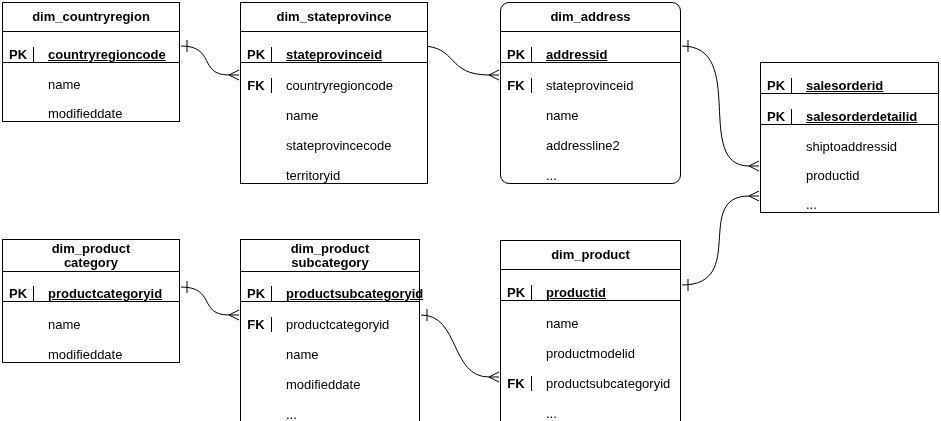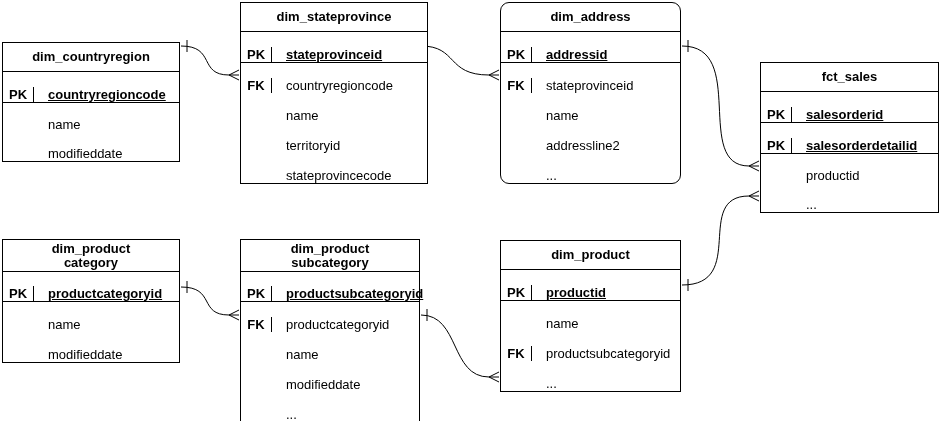--- a/index.html
+++ b/index.html
@@ -57,21 +57,21 @@
       <path d="M187,281 L187,293"></path>
       <path d="M229,315 L239,310 M229,315 L239,315 M229,315 L239,320"></path>
     </g>
     <g>
       <path d="M421,315 C460,315 450,377 489,377"></path>
       <path d="M427,309 L427,321"></path>
       <path d="M489,377 L499,372 M489,377 L499,377 M489,377 L499,382"></path>
     </g>
   </svg>
 
-  <div class="tbl" style="left:2px;top:2px;width:178px;margin-top:40px;">
+  <div class="tbl" style="left:2px;top:2px;width:178px;">
     <div class="tbl-title">dim_countryregion</div>
     <div class="row pk">
       <span class="key">PK</span>
       <span class="val">countryregioncode</span>
     </div>
     <div class="row h29">
       <span class="key"></span>
       <span class="val">name</span>
     </div>
     <div class="row h29">
@@ -89,25 +89,25 @@
     <div class="row">
       <span class="key">FK</span>
       <span class="val">countryregioncode</span>
     </div>
     <div class="row">
       <span class="key"></span>
       <span class="val">name</span>
     </div>
     <div class="row">
       <span class="key"></span>
+      <span class="val">stateprovincecode</span>
+    </div>
+    <div class="row">
+      <span class="key"></span>
       <span class="val">territoryid</span>
-    </div>
-    <div class="row">
-      <span class="key"></span>
-      <span class="val">stateprovincecode</span>
     </div>
   </div>
 
   <div class="tbl" style="left:500px;top:2px;width:181px;border-radius:9px;">
     <div class="tbl-title">dim_address</div>
     <div class="row pk">
       <span class="key">PK</span>
       <span class="val">addressid</span>
     </div>
     <div class="row">
@@ -122,28 +122,31 @@
       <span class="key"></span>
       <span class="val">addressline2</span>
     </div>
     <div class="row">
       <span class="key"></span>
       <span class="val">...</span>
     </div>
   </div>
 
   <div class="tbl" style="left:760px;top:62px;width:179px;">
-    <div class="tbl-title">fct_sales</div>
     <div class="row pk">
       <span class="key">PK</span>
       <span class="val">salesorderid</span>
     </div>
     <div class="row pk">
       <span class="key">PK</span>
       <span class="val">salesorderdetailid</span>
+    </div>
+    <div class="row h29">
+      <span class="key"></span>
+      <span class="val">shiptoaddressid</span>
     </div>
     <div class="row h29">
       <span class="key"></span>
       <span class="val">productid</span>
     </div>
     <div class="row h29">
       <span class="key"></span>
       <span class="val">...</span>
     </div>
   </div>
@@ -194,20 +197,24 @@
     <div class="tbl-title">dim_product</div>
     <div class="row pk">
       <span class="key">PK</span>
       <span class="val">productid</span>
     </div>
     <div class="row">
       <span class="key"></span>
       <span class="val">name</span>
     </div>
     <div class="row">
+      <span class="key"></span>
+      <span class="val">productmodelid</span>
+    </div>
+    <div class="row">
       <span class="key">FK</span>
       <span class="val">productsubcategoryid</span>
     </div>
     <div class="row">
       <span class="key"></span>
       <span class="val">...</span>
     </div>
   </div>
 
 </div>

